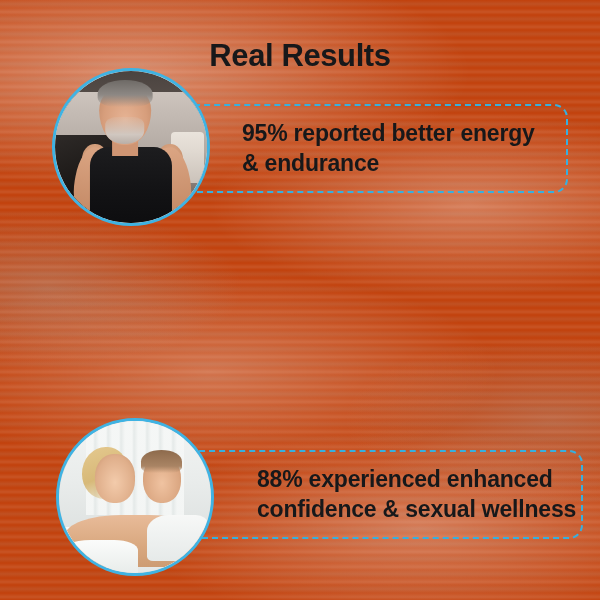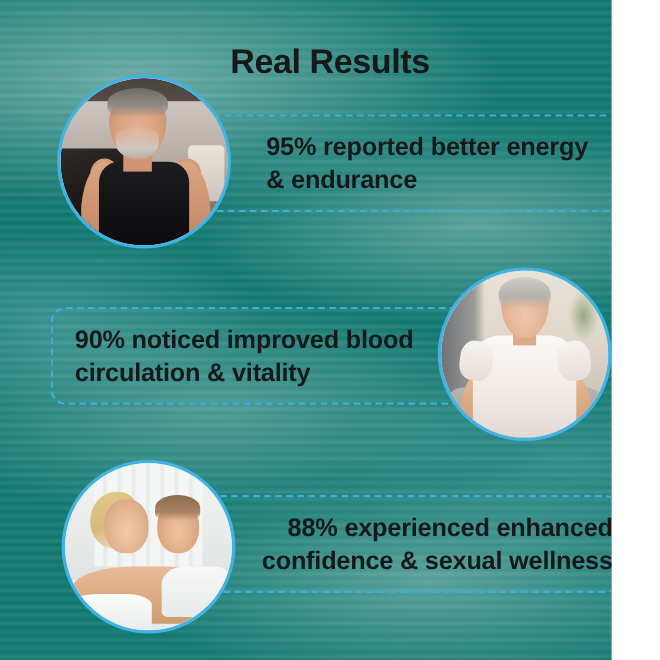--- a/index.html
+++ b/index.html
@@ -8,23 +8,23 @@
   }
   body {
     width: 600px;
     height: 600px;
     overflow: hidden;
     font-family: "Liberation Sans", sans-serif;
   }
 
   #poster {
     position: relative;
-    width: 556px;
+    width: 600px;
     height: 600px;
-    background-color: #0f766e;
+    background-color: #c2410c;
     overflow: hidden;
   }
 
   
   .bg-texture {
     position: absolute;
     inset: 0;
     background-image:
       repeating-linear-gradient(
         0deg,
@@ -70,21 +70,21 @@
   .callout {
     position: absolute;
     box-sizing: border-box;
     border: 2px dashed #36b0e0;
     border-radius: 14px;
     display: flex;
     align-items: center;
   }
   #callout-1 { left: 140px; top: 36px; width: 428px; height: 89px; padding-left: 100px; }
   #callout-2 { left: 46px;  top: 36px; width: 430px; height: 89px; padding-left: 20px; }
-  #callout-3 { left: 136px; top: 32px; width: 428px; height: 89px; padding-left: 100px; text-align: right; }
+  #callout-3 { left: 155px; top: 32px; width: 428px; height: 89px; padding-left: 100px; }
 
   .callout-text {
     font-size: 23px;
     font-weight: 700;
     color: #17181a;
     line-height: 1.28;
     letter-spacing: -0.2px;
     white-space: pre-line;
   }
 
@@ -312,45 +312,20 @@
         <div class="m1-torso"></div>
         <div class="m1-neck"></div>
         <div class="m1-head"></div>
         <div class="m1-beard"></div>
         <div class="m1-hair"></div>
       </div>
     </div>
 
   </div>
 
-  <div class="row" id="row-2">
-
-    <div class="callout" id="callout-2">
-      <div class="callout-text">90% noticed improved blood
-circulation &amp; vitality</div>
-    </div>
-
-    <div class="photo" id="photo-2">
-      <div class="photo-inner">
-        <div class="room-bg"></div>
-        <div class="room-left-dark"></div>
-        <div class="room-plant"></div>
-        <div class="room-sofa"></div>
-        <div class="w2-arm-l"></div>
-        <div class="w2-arm-r"></div>
-        <div class="w2-torso"></div>
-        <div class="w2-sleeve-l"></div>
-        <div class="w2-sleeve-r"></div>
-        <div class="w2-neck"></div>
-        <div class="w2-head"></div>
-        <div class="w2-hair"></div>
-      </div>
-    </div>
-
-  </div>
 
   <div class="row" id="row-3">
 
     <div class="callout" id="callout-3">
       <div class="callout-text">88% experienced enhanced
 confidence &amp; sexual wellness</div>
     </div>
 
     <div class="photo" id="photo-3">
       <div class="photo-inner">

